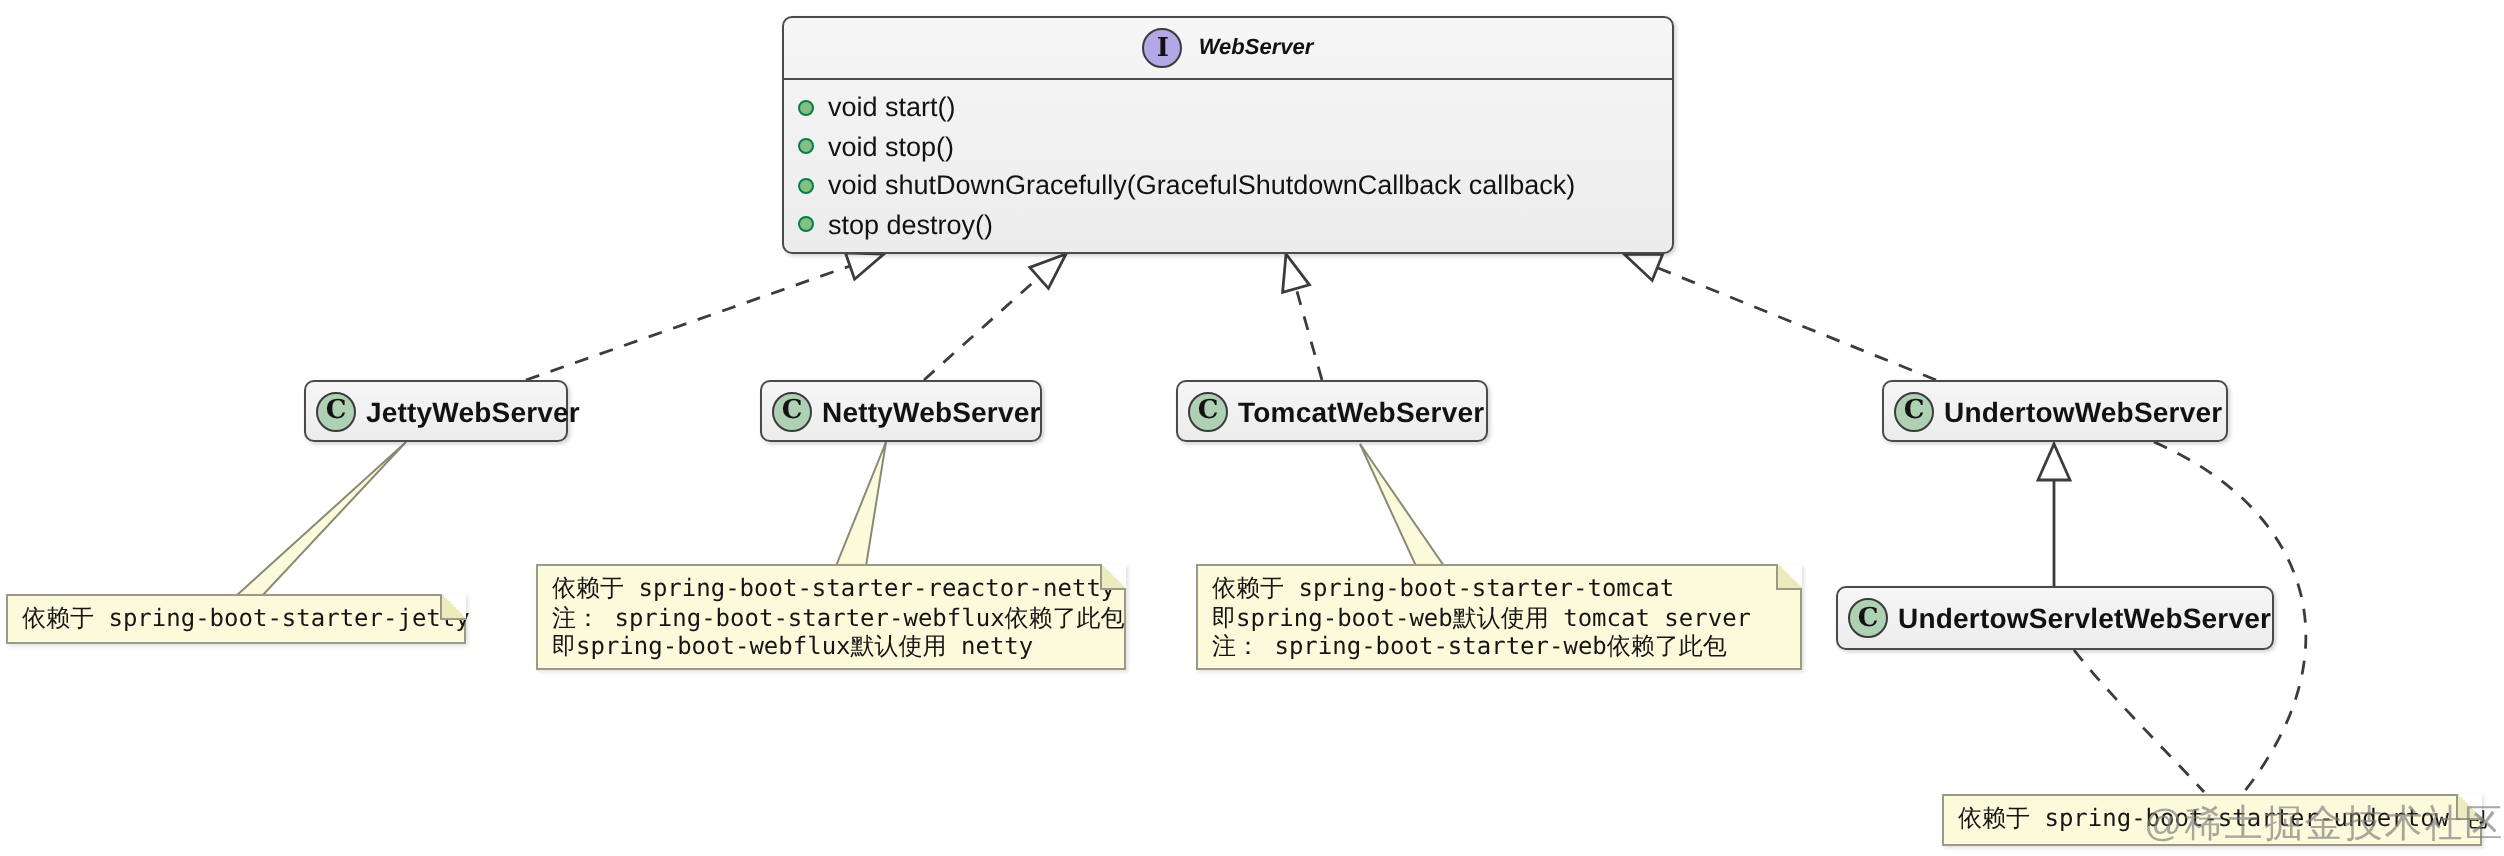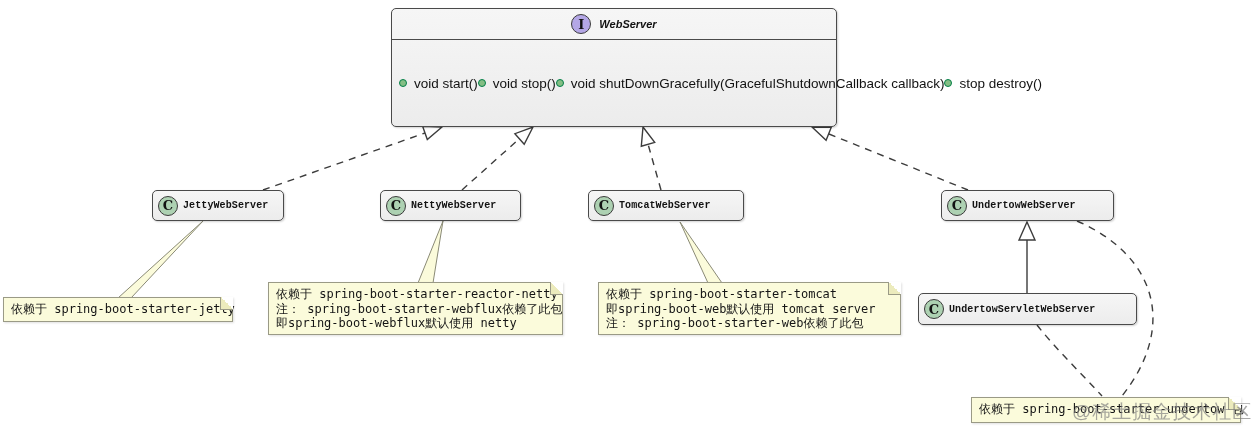--- a/index.html
+++ b/index.html
@@ -10,37 +10,37 @@
   svg.edges{position:absolute;left:0;top:0;width:1252px;height:428px;pointer-events:none;}
 
   
   .umlbox{
     position:absolute;box-sizing:border-box;
     background:linear-gradient(180deg,#f6f6f6 0%,#ececec 100%);
     border:1.5px solid #4a4a4a;border-radius:5px;
     box-shadow:1px 1px 2px rgba(0,0,0,.18);
   }
   .classbox{display:flex;align-items:center;padding:0 8px 0 5px;gap:5px;}
-  .classname{font-size:10px;font-weight:600;white-space:nowrap;letter-spacing:.1px;font-family:Liberation Mono, monospace;}
+  .classname{font-size:14px;font-weight:600;white-space:nowrap;letter-spacing:.1px;}
 
   .circle-icon{
     flex:0 0 auto;width:20px;height:20px;border-radius:50%;
     box-sizing:border-box;border:1.5px solid #3b3b3b;
     display:flex;align-items:center;justify-content:center;
     font-family:"DejaVu Serif",serif;font-weight:bold;font-size:13px;line-height:1;color:#121212;
   }
 
   
   #interface-box{display:flex;flex-direction:column;}
   .ifc-header{
     height:30px;display:flex;align-items:center;justify-content:center;gap:8px;
     border-bottom:1px solid #4a4a4a;
   }
   .ifc-title{font-size:11px;font-weight:600;font-style:italic;}
-  .ifc-body{flex:1;padding:4px 8px 4px 7px;display:flex;flex-direction:row;justify-content:space-around;}
+  .ifc-body{flex:1;padding:4px 8px 4px 7px;display:flex;flex-direction:column;justify-content:space-around;}
   .method-row{display:flex;align-items:center;gap:7px;white-space:nowrap;}
   .method-bullet{flex:0 0 auto;width:8px;height:8px;border-radius:50%;background:#84be84;border:1px solid #038048;box-sizing:border-box;}
   .method-text{font-size:13.5px;}
 
   
   .note{
     position:absolute;box-sizing:border-box;background:#fbfbdb;border:1px solid #9a9a86;
     box-shadow:1px 1px 2px rgba(0,0,0,.12);
     padding:4px 8px 4px 7px;
     font-family:"DejaVu Sans Mono",monospace;font-size:12px;line-height:14.5px;

